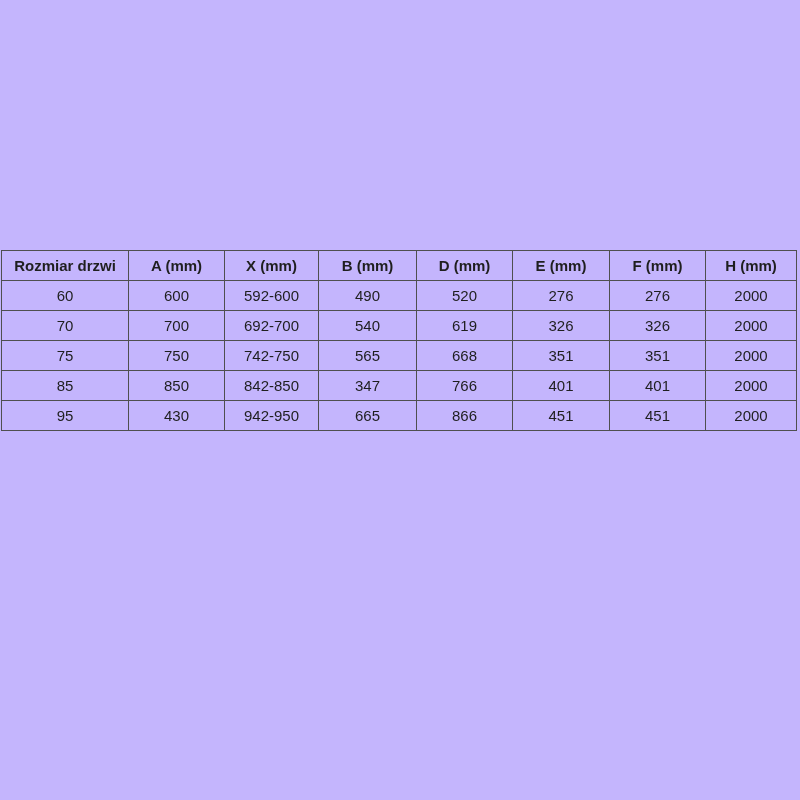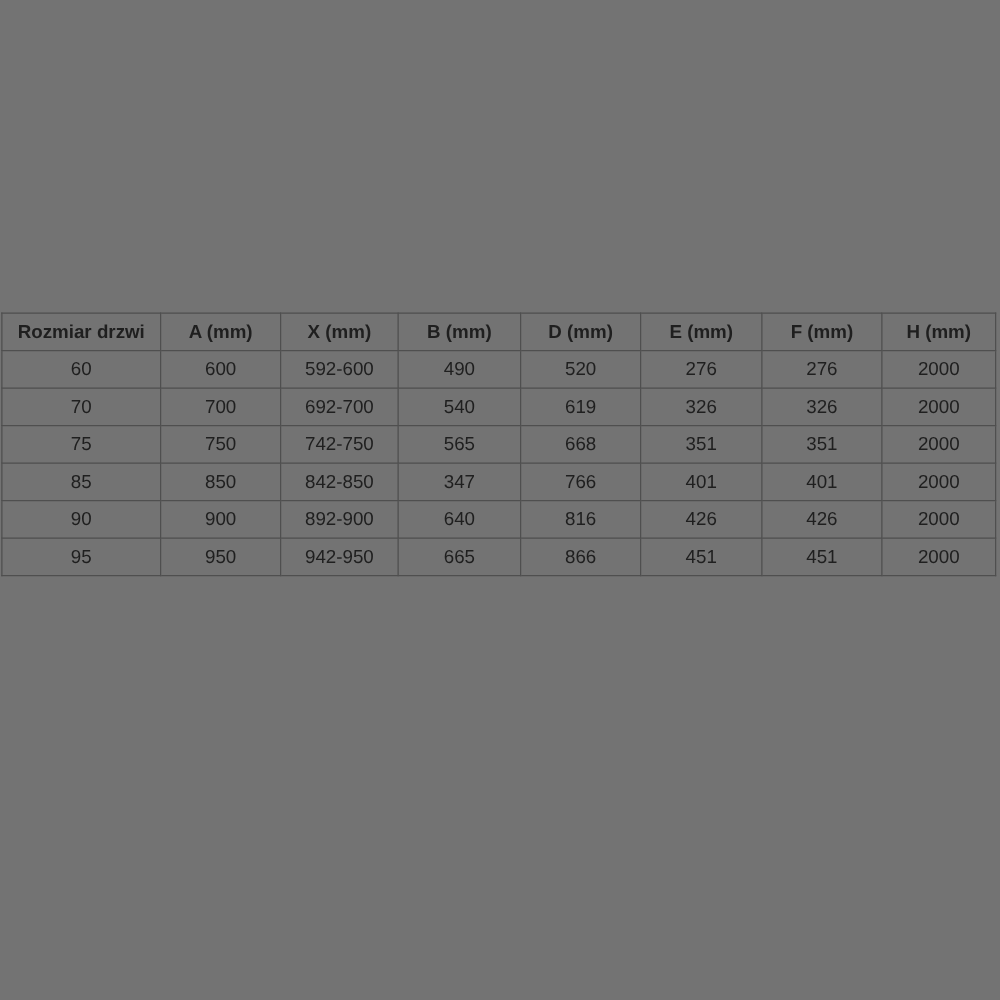--- a/index.html
+++ b/index.html
@@ -4,21 +4,21 @@
 <style>
   html, body {
     margin: 0;
     padding: 0;
     background: #ffffff;
   }
   .page {
     position: relative;
     width: 800px;
     height: 800px;
-    background: #737373;
+    background: #c4b5fd;
     overflow: hidden;
     font-family: "Liberation Sans", sans-serif;
   }
   table.size-table {
     position: absolute;
     top: 250px;
     left: 1px;
     width: 795px;
     border-collapse: collapse;
     table-layout: fixed;
@@ -108,32 +108,22 @@
           <td>85</td>
           <td>850</td>
           <td>842-850</td>
           <td>347</td>
           <td>766</td>
           <td>401</td>
           <td>401</td>
           <td>2000</td>
         </tr>
         <tr>
-          <td>90</td>
-          <td>900</td>
-          <td>892-900</td>
-          <td>640</td>
-          <td>816</td>
-          <td>426</td>
-          <td>426</td>
-          <td>2000</td>
-        </tr>
-        <tr>
           <td>95</td>
-          <td>950</td>
+          <td>430</td>
           <td>942-950</td>
           <td>665</td>
           <td>866</td>
           <td>451</td>
           <td>451</td>
           <td>2000</td>
         </tr>
       </tbody>
   </table>
 </div>

